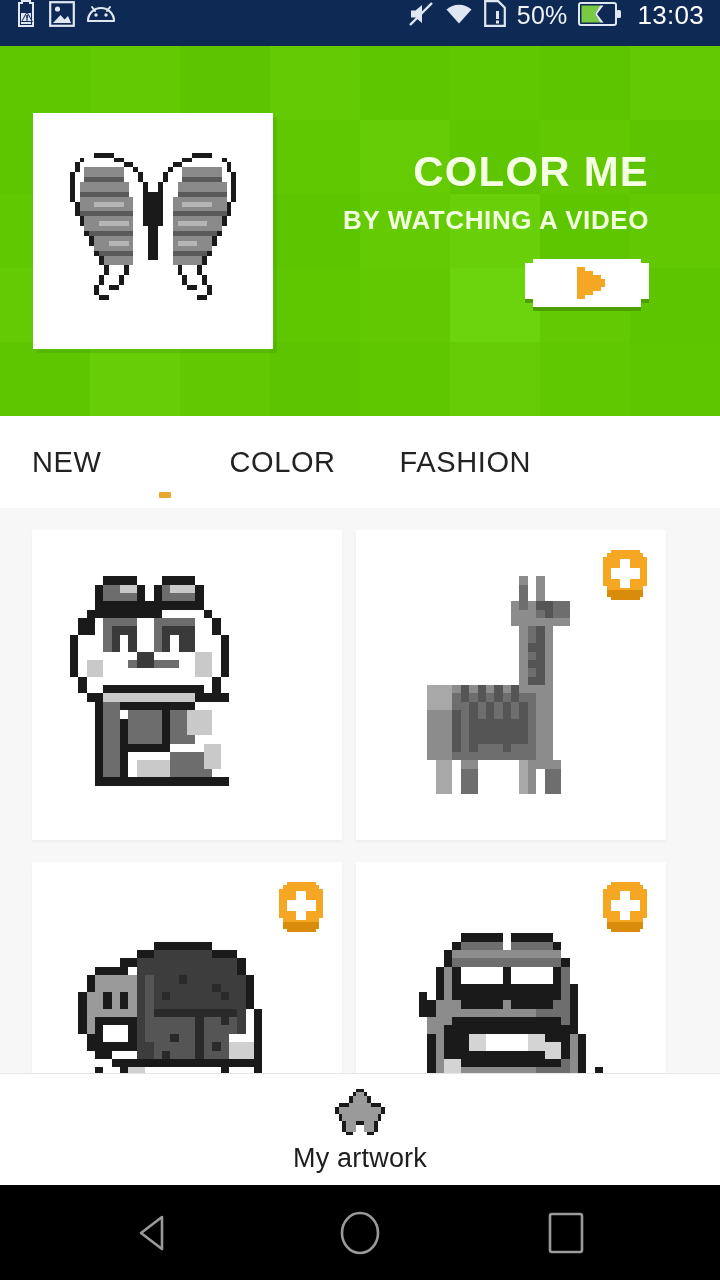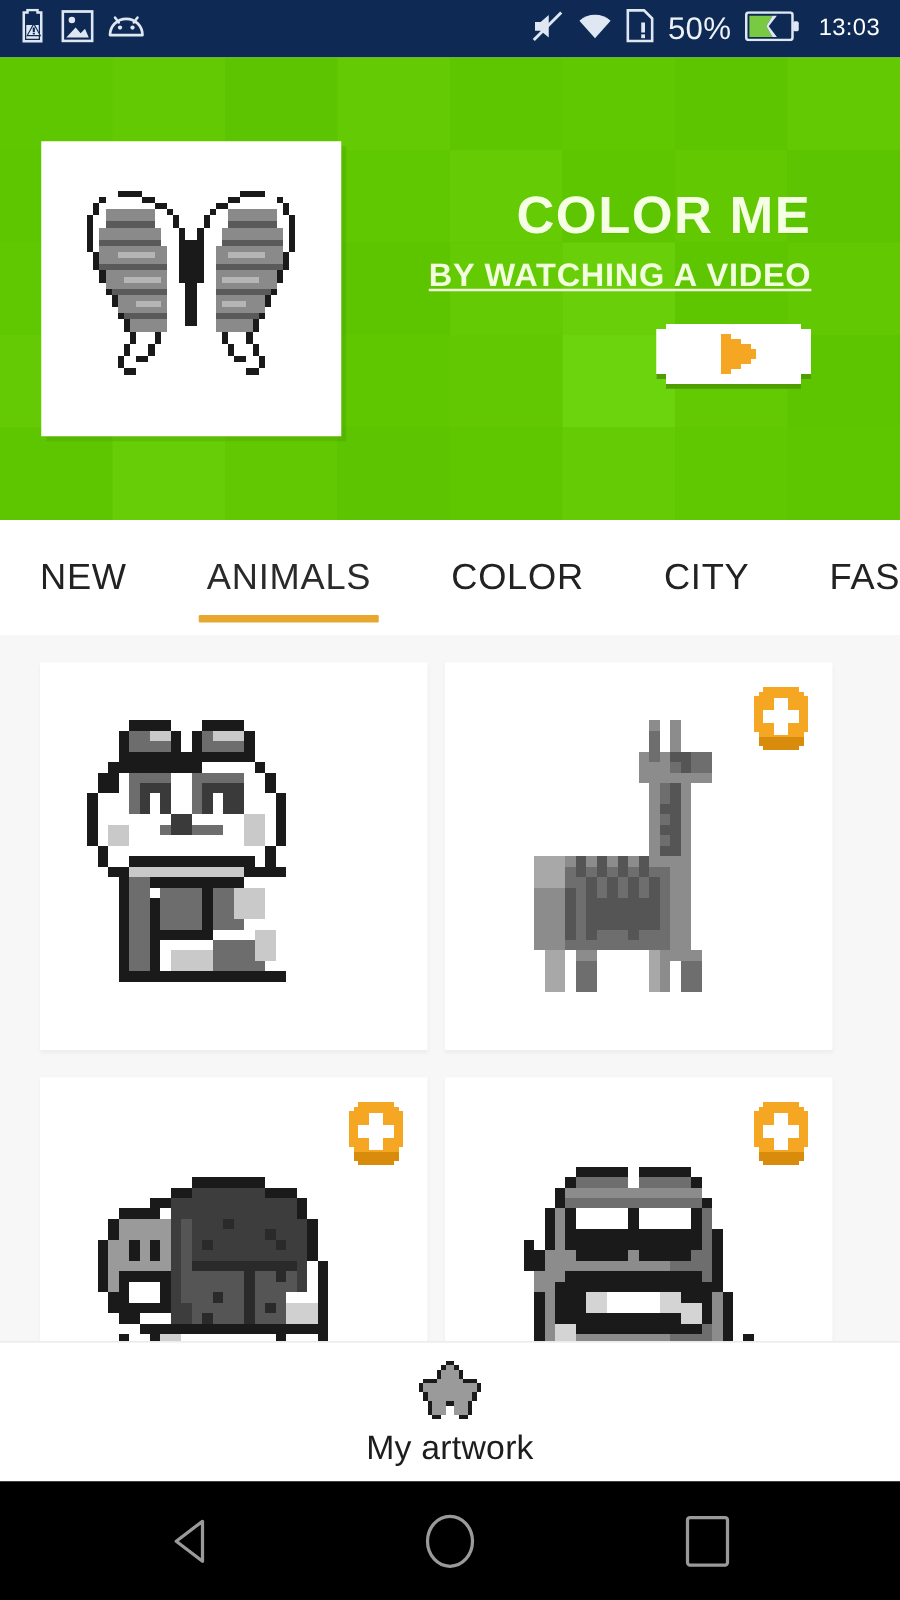--- a/index.html
+++ b/index.html
@@ -19,36 +19,36 @@
     background: #fafafa;
   }
 
   
   .statusbar {
     position: absolute;
     left: 0; top: 0;
     width: 720px; height: 46px;
     background: #0e2a54;
     display: flex;
-    align-items: center;
+    align-items: flex-start;
     box-sizing: border-box;
     padding: 0 16px 0 14px;
   }
   .sb-left { display: flex; align-items: center; gap: 11px; }
   .sb-right { display: flex; align-items: center; gap: 11px; margin-left: auto; }
   .sb-icon { display: block; }
   .sb-text {
     color: #eef2f7;
     font-size: 25px;
     letter-spacing: 0.2px;
     font-family: "Liberation Sans", sans-serif;
   }
   .sb-clock {
     color: #ffffff;
-    font-size: 19px;
+    font-size: 26px;
     letter-spacing: 0.3px;
     margin-left: 4px;
   }
 
   
   .banner {
     position: absolute;
     left: 0; top: 46px;
     width: 720px; height: 370px;
     overflow: hidden;
@@ -95,21 +95,20 @@
     line-height: 1;
     text-shadow: 0 1px 0 rgba(0,0,0,0.05);
   }
   .promo-sub {
     color: #f2ffdf;
     font-size: 26px;
     font-weight: bold;
     letter-spacing: 0.6px;
     margin-top: 14px;
     line-height: 1;
-    text-decoration: underline;
   }
   .promo-play {
     margin-top: 22px;
     margin-left: 4px;
   }
   .promo-play svg { display: block; }
 
   
   .tabs {
     position: absolute;
@@ -463,29 +462,24 @@
       </div>
     </div>
   </div>
 
   <div class="tabs">
     <div class="tab">
       <span class="tab-label">NEW</span>
 
     </div>
     <div class="tab is-active">
-      <span class="tab-label">ANIMALS</span>
       <span class="tab-underline"></span>
     </div>
     <div class="tab">
       <span class="tab-label">COLOR</span>
-
-    </div>
-    <div class="tab">
-      <span class="tab-label">CITY</span>
 
     </div>
     <div class="tab">
       <span class="tab-label">FASHION</span>
 
     </div>
   </div>
 
   <div class="grid">
 

